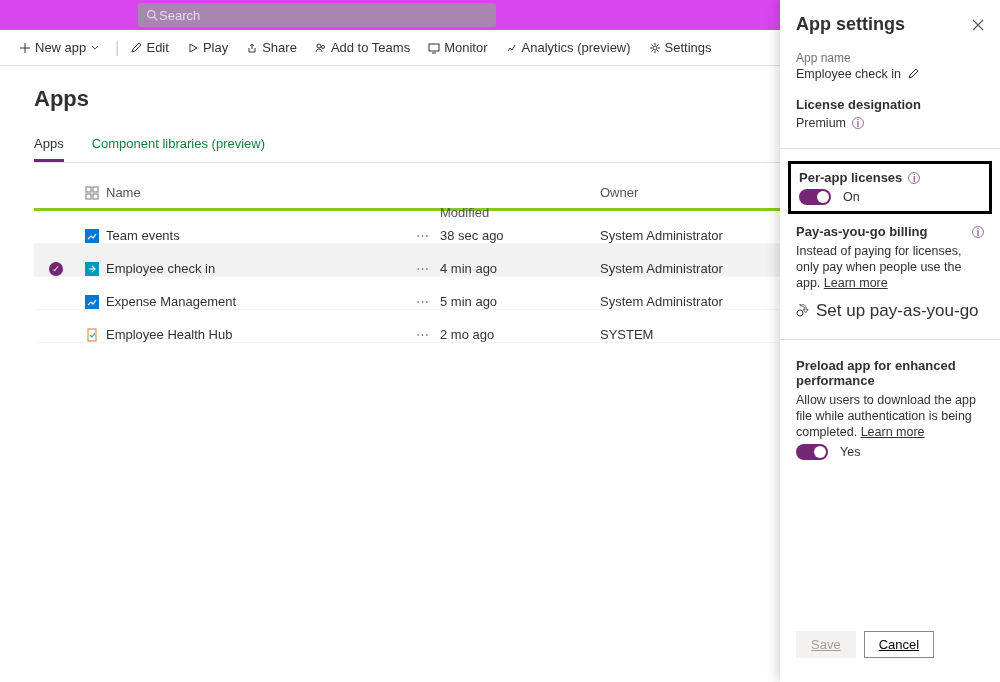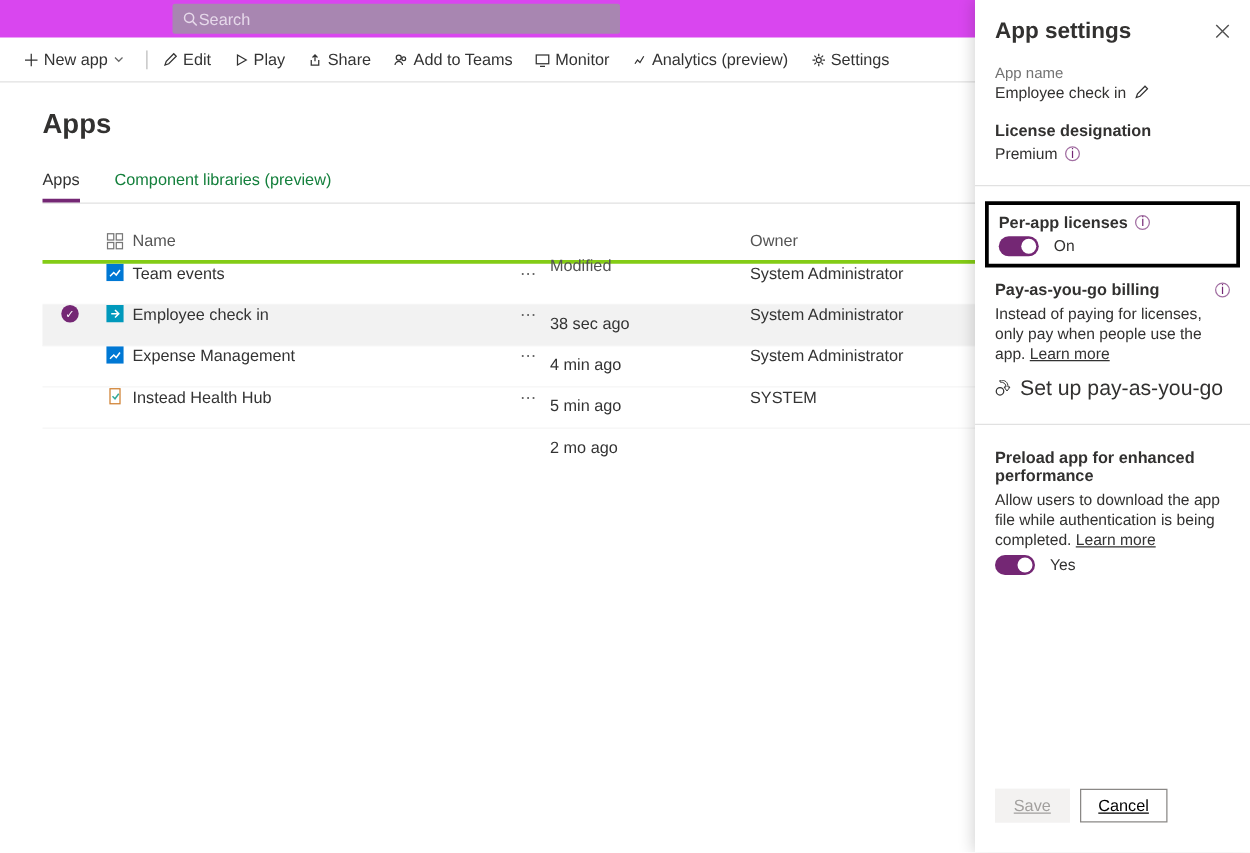--- a/index.html
+++ b/index.html
@@ -28,21 +28,21 @@
 
   
   .table-wrap { margin-top: 14px; }
   .thead { display: flex; align-items: center; height: 34px; font-size: 13px; color: #555; border-bottom: 3px solid #84cc16;}
   .col-check { width: 44px; display:flex; justify-content:center;}
   .col-icon { width: 28px; display:flex; justify-content:center;}
   .col-name { flex: 0 0 300px; }
   .col-more { width: 34px; text-align:center; color:#777;}
   .col-mod { flex: 0 0 160px; margin-top: 40px; }
   .col-owner { flex: 1; }
-  .row { display: flex; align-items: flex-start; height: 33px; font-size: 13px; color: #333; border-bottom: 1px solid #f5f5f5;}
+  .row { display: flex; align-items: flex-end; height: 33px; font-size: 13px; color: #333; border-bottom: 1px solid #f5f5f5;}
   .row.selected { background: #f2f2f2; }
   .sel-circle { width:14px;height:14px;border-radius:50%;background:#742774;display:flex;align-items:center;justify-content:center;color:#fff;font-size:9px;}
   .more-dots { letter-spacing:1px; cursor:pointer; color:#666;}
 
   
   .panel { position: absolute; top: 0; right: 0; width: 220px; height: 682px; background: #fff; box-shadow: -2px 0 12px rgba(0,0,0,0.18); padding: 14px 16px; font-size: 12.5px; color: #323130; display:flex; flex-direction:column;}
   .panel-head { display: flex; align-items: center; margin-bottom: 8px; }
   .panel-title { font-size: 18px; font-weight: 600; flex: 1; }
   .panel-close { cursor: pointer; font-size: 14px; color: #555; }
   .section { padding: 8px 0; }
@@ -236,21 +236,21 @@
           <div class="col-owner">System Administrator</div>
         </div>
         <div class="row">
           <div class="col-check"></div>
           <div class="col-icon">
             <svg width="14" height="14">
               <rect x="3" y="1" width="8" height="12" fill="none" stroke="#d08030" stroke-width="1"></rect>
               <path d="M5 7l2 2 3-4" stroke="#3a9" fill="none" stroke-width="1.2"></path>
             </svg>
           </div>
-          <div class="col-name">Instead Health Hub</div>
+          <div class="col-name">Employee Health Hub</div>
           <div class="col-more more-dots">⋯</div>
           <div class="col-mod">2 mo ago</div>
           <div class="col-owner">SYSTEM</div>
         </div>
       </div>
   </div>
 </div>
 
 <div class="panel">
   <div class="panel-head">

